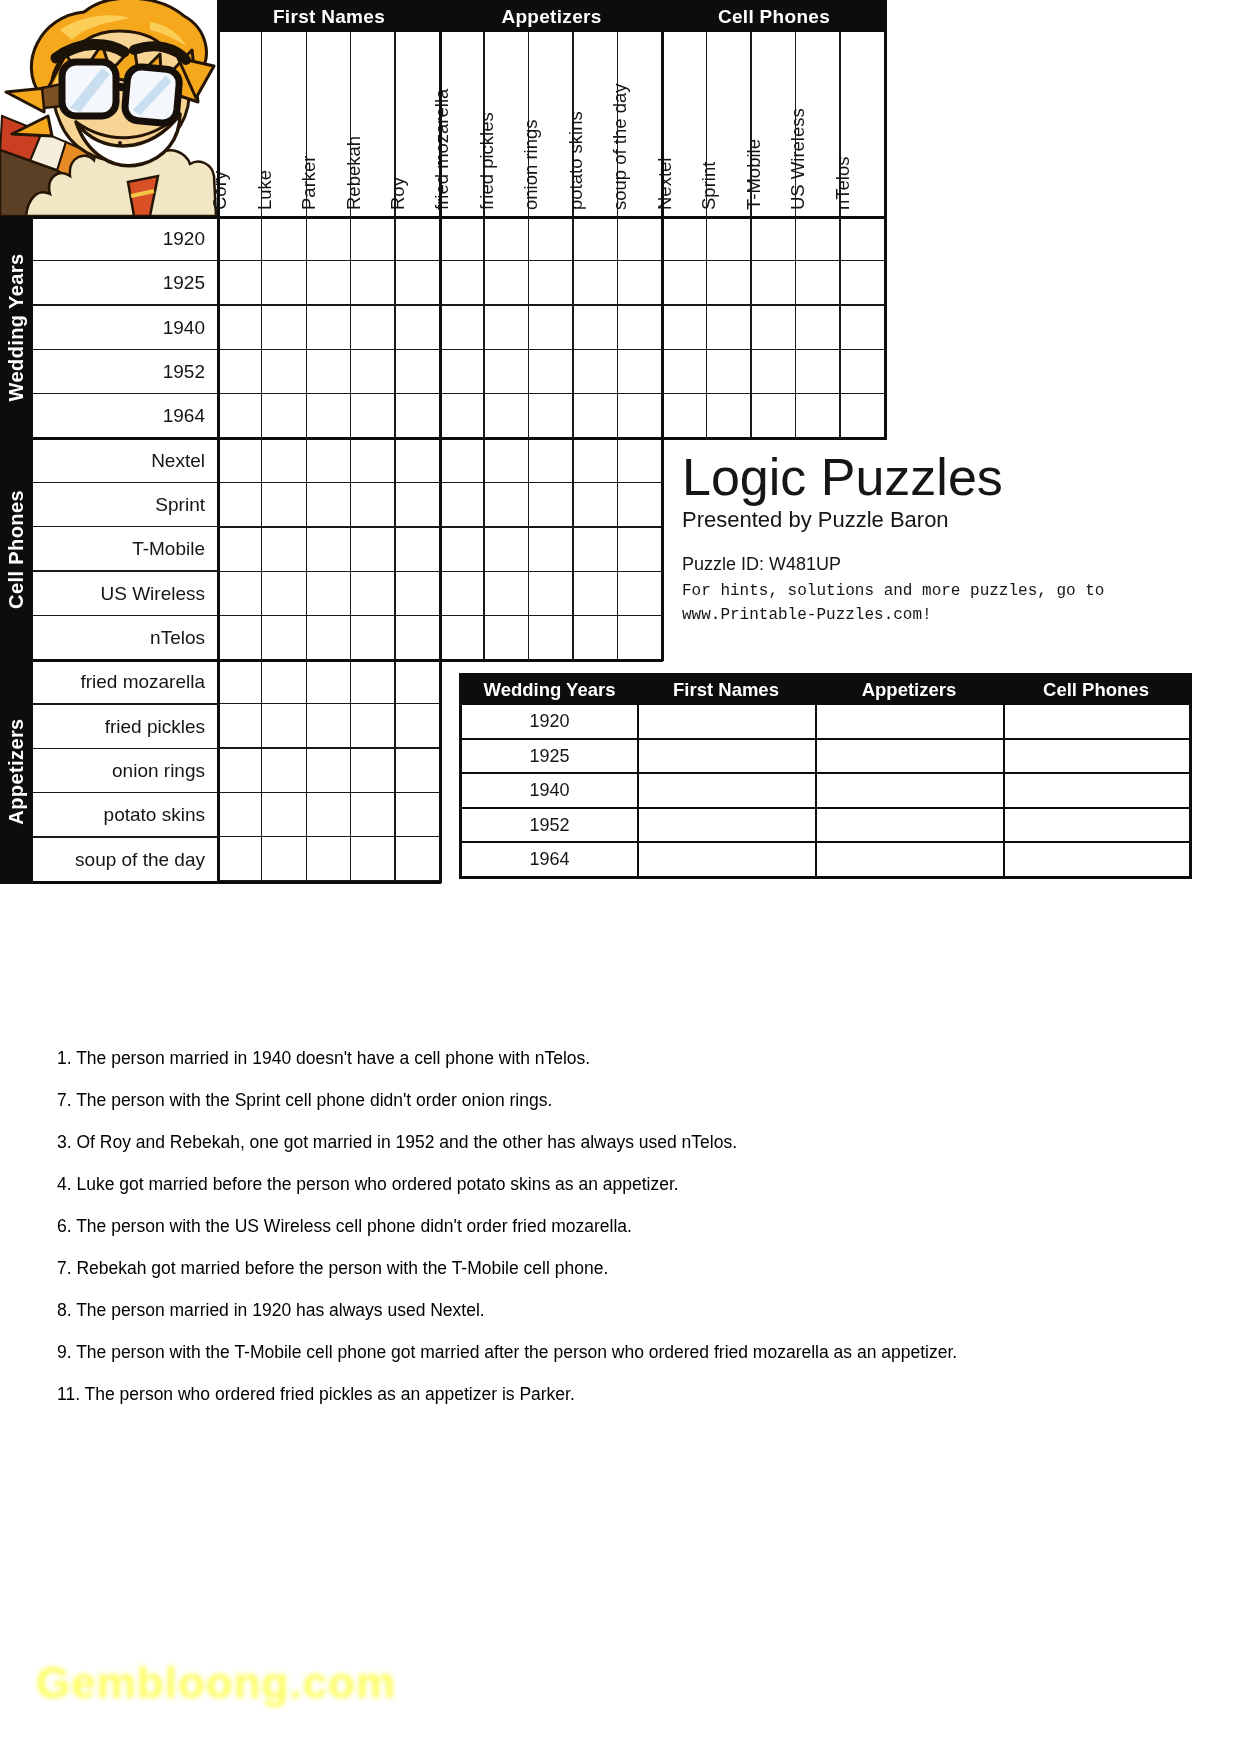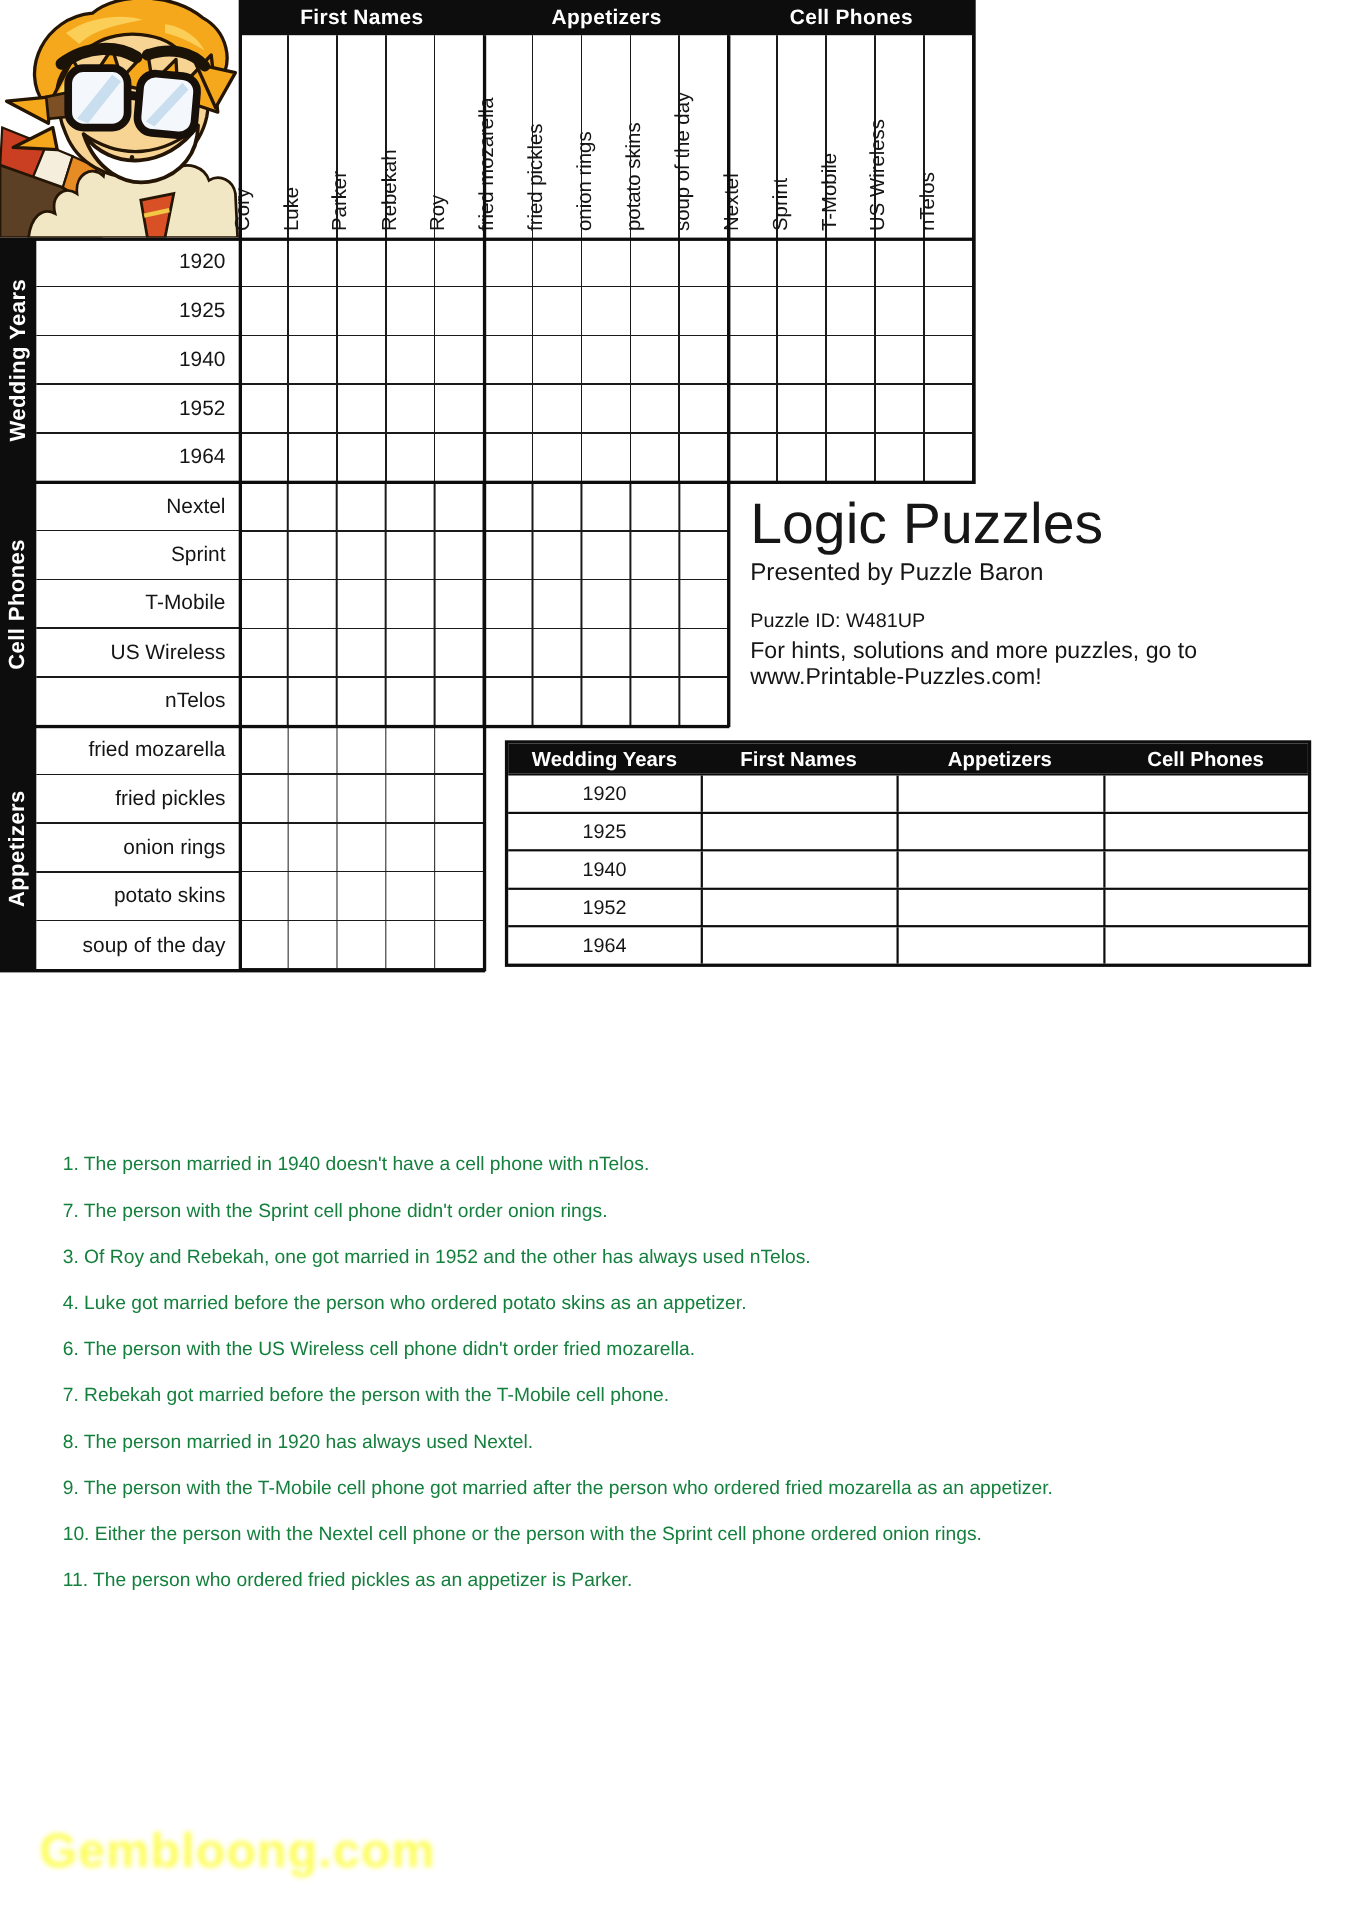--- a/index.html
+++ b/index.html
@@ -60,33 +60,33 @@
   .sec3 { left:218px; top:660.3px;  width:222.3px; height:221.7px; }
 
   
   .tl { background:#0d0d0d; }
 
   
   .titleblock { left:682px; top:452px; width:520px; }
   .tb-title { font-size:52px; font-weight:400; line-height:50px; color:#161616; }
   .tb-sub   { font-size:22px; margin-top:5px; }
   .tb-id    { font-size:18px; margin-top:21px; }
-  .tb-hint  { font-size:21px; line-height:23.5px; margin-top:5px; }
+  .tb-hint  { font-size:16px; line-height:23.5px; margin-top:5px;font-family:Liberation Mono, monospace; }
 
   
   .atable { left:459px; top:673px; width:733px; border:3px solid #0d0d0d; background:#fff; }
   .ahead { display:grid; grid-template-columns:175px 178px 188px 186px; background:#0d0d0d; height:27px; }
   .ahead div { color:#fff; font-weight:bold; font-size:18.5px; text-align:center; line-height:28px; }
   .arow { display:grid; grid-template-columns:175px 178px 188px 186px; height:34.6px; border-top:2px solid #0d0d0d; }
   .arow div { border-left:2px solid #0d0d0d; }
   .arow div:first-child { border-left:none; text-align:center; font-size:18px; line-height:33px; }
 
   
   .clues { left:57px; top:1048px; width:1045px; }
-  .clue { font-size:17.5px; line-height:21.5px; margin-bottom:20.5px; color:#15803d; }
+  .clue { font-size:17.5px; line-height:21.5px; margin-bottom:20.5px; color:#000000; }
 
   
   .watermark {
     left:36px; top:1658px; font-size:44px; font-weight:bold; letter-spacing:1px;
     color:#fdfd52; filter:blur(2.4px); opacity:.95;
   }
 
   .mascot { left:0; top:0; width:218px; height:216px; }
 </style>
 </head>
@@ -298,17 +298,16 @@
 
 <div class="abs clues">
   <div class="clue">1. The person married in 1940 doesn't have a cell phone with nTelos.</div>
   <div class="clue">7. The person with the Sprint cell phone didn't order onion rings.</div>
   <div class="clue">3. Of Roy and Rebekah, one got married in 1952 and the other has always used nTelos.</div>
   <div class="clue">4. Luke got married before the person who ordered potato skins as an appetizer.</div>
   <div class="clue">6. The person with the US Wireless cell phone didn't order fried mozarella.</div>
   <div class="clue">7. Rebekah got married before the person with the T-Mobile cell phone.</div>
   <div class="clue">8. The person married in 1920 has always used Nextel.</div>
   <div class="clue">9. The person with the T-Mobile cell phone got married after the person who ordered fried mozarella as an appetizer.</div>
-  <div class="clue">10. Either the person with the Nextel cell phone or the person with the Sprint cell phone ordered onion rings.</div>
   <div class="clue">11. The person who ordered fried pickles as an appetizer is Parker.</div>
 </div>
 
 <div class="abs watermark">Gembloong.com</div>
 
 </body></html>

